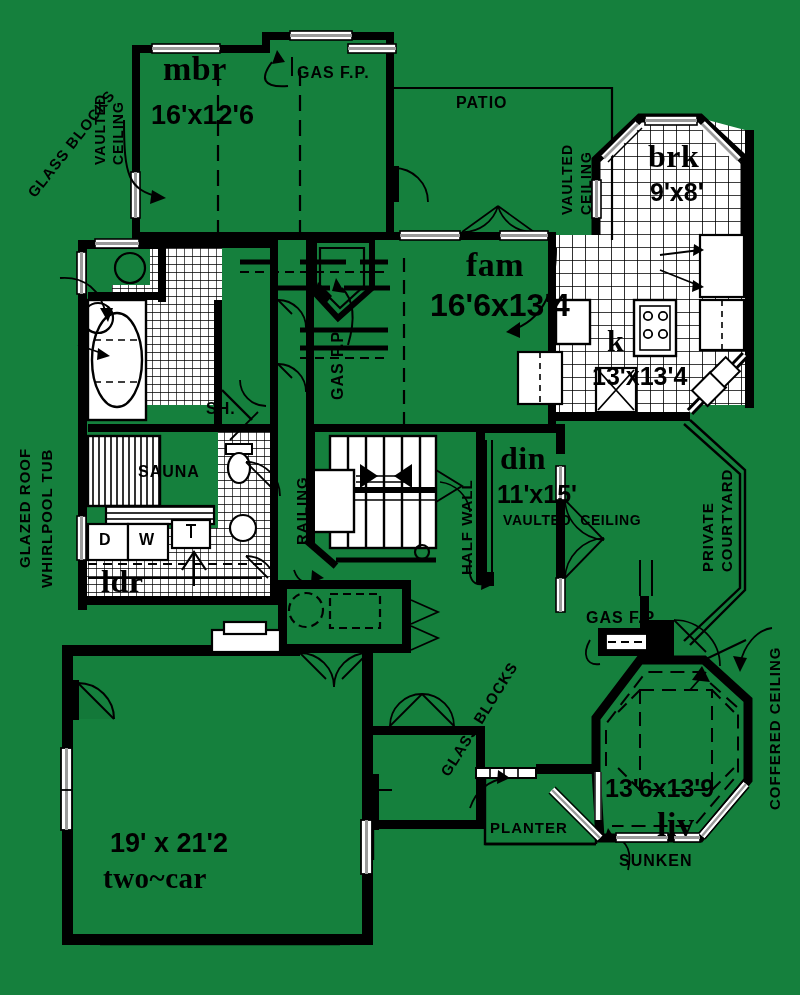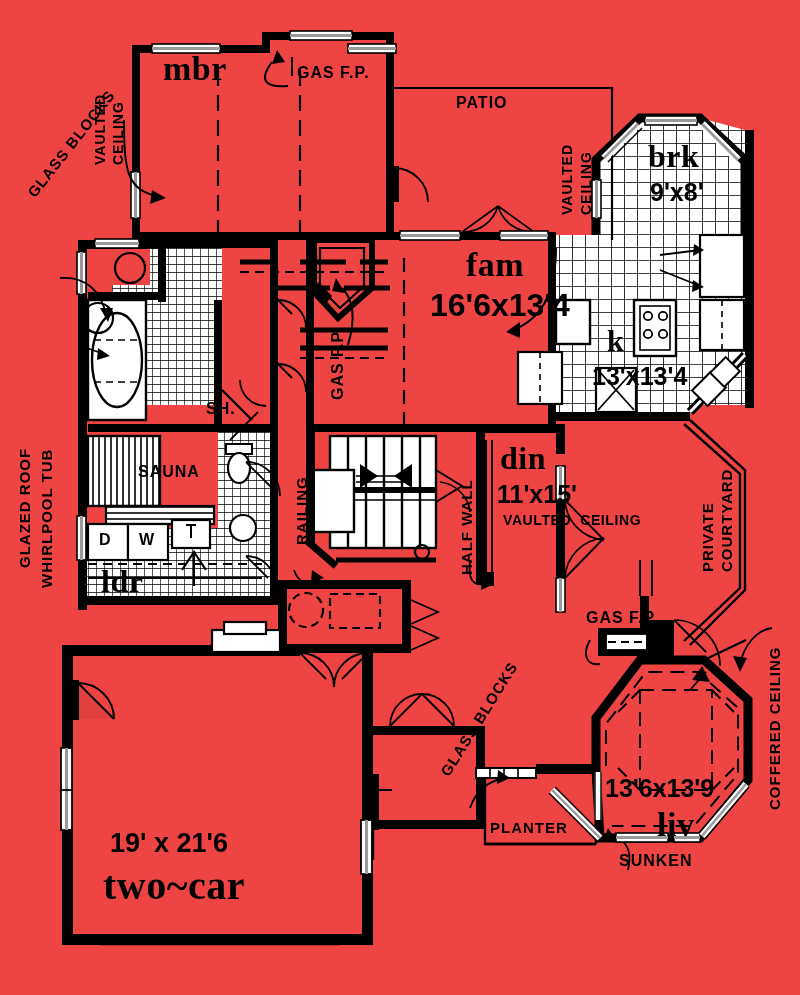--- a/index.html
+++ b/index.html
@@ -1,21 +1,21 @@
 <!DOCTYPE html>
 <html><head>
 <meta charset="utf-8">
 <title>Floor Plan</title>
 <style>
   html,body{margin:0;padding:0;background:#ffffff;}
   body{font-family:"Liberation Sans", sans-serif;}
   #plan-root{
     position:relative;
     width:800px;height:995px;
-    background:#ef4444;
+    background:#15803d;
     overflow:hidden;
   }
   #plan-svg{position:absolute;left:0;top:0;width:800px;height:995px;}
 
   
   .lbl{position:absolute;white-space:pre;color:#000;}
   .room-name{
     font-family:"Liberation Serif", serif;
     font-weight:bold;
     letter-spacing:.5px;
@@ -514,20 +514,21 @@
         <path d="M652 596 L652 560" stroke="#000" stroke-width="2"></path>
       </g>
 
       <path d="M485 844 L596 844" stroke="#000" stroke-width="2.4"></path>
       <path d="M373 829 L373 860" stroke="#000" stroke-width="2.4"></path>
 
     </g>
   </svg>
 
   <div class="lbl room-name" style="left:163px;top:50px;font-size:34px;">mbr</div>
+  <div class="lbl room-dim" style="left:151px;top:100px;font-size:27px;">16'x12'6</div>
   <div class="lbl note rot90" style="left:92px;top:165px;font-size:14px;">VAULTED</div>
   <div class="lbl note rot90" style="left:110px;top:165px;font-size:14px;">CEILING</div>
   <div class="lbl note" style="left:297px;top:64px;font-size:16px;">GAS F.P.</div>
 
   <div class="lbl note" style="left:456px;top:94px;font-size:16px;">PATIO</div>
 
   <div class="lbl note rot90" style="left:559px;top:215px;font-size:14px;">VAULTED</div>
   <div class="lbl note rot90" style="left:578px;top:215px;font-size:14px;">CEILING</div>
 
   <div class="lbl room-name" style="left:648px;top:138px;font-size:32px;">brk</div>
@@ -551,22 +552,22 @@
   <div class="lbl note rot90" style="left:16px;top:568px;font-size:15px;">GLAZED ROOF</div>
   <div class="lbl note rot90" style="left:38px;top:588px;font-size:15px;">WHIRLPOOL TUB</div>
 
   <div class="lbl note" style="left:138px;top:463px;font-size:16px;">SAUNA</div>
   <div class="lbl note" style="left:206px;top:400px;font-size:16px;">SH.</div>
 
   <div class="lbl note" style="left:99px;top:531px;font-size:16px;">D</div>
   <div class="lbl note" style="left:139px;top:531px;font-size:16px;">W</div>
   <div class="lbl room-name" style="left:101px;top:563px;font-size:32px;">ldr</div>
 
-  <div class="lbl room-dim" style="left:110px;top:828px;font-size:27px;">19' x 21'6</div>
-  <div class="lbl room-name" style="left:103px;top:862px;font-size:40px;">two~car</div>
+  <div class="lbl room-dim" style="left:110px;top:828px;font-size:27px;">19' x 21'2</div>
+  <div class="lbl room-name" style="left:103px;top:862px;font-size:29px;">two~car</div>
 
   <div class="lbl note" style="left:437px;top:770px;font-size:15px;transform-origin:left top;transform:rotate(-58deg);">GLASS BLOCKS</div>
   <div class="lbl note" style="left:490px;top:819px;font-size:15px;">PLANTER</div>
 
   <div class="lbl note rot90" style="left:699px;top:572px;font-size:15px;">PRIVATE</div>
   <div class="lbl note rot90" style="left:718px;top:572px;font-size:15px;">COURTYARD</div>
 
   <div class="lbl note" style="left:586px;top:609px;font-size:16px;">GAS F.P.</div>
   <div class="lbl room-dim" style="left:605px;top:774px;font-size:25px;">13'6x13'9</div>
   <div class="lbl room-name" style="left:657px;top:806px;font-size:34px;">liv</div>

